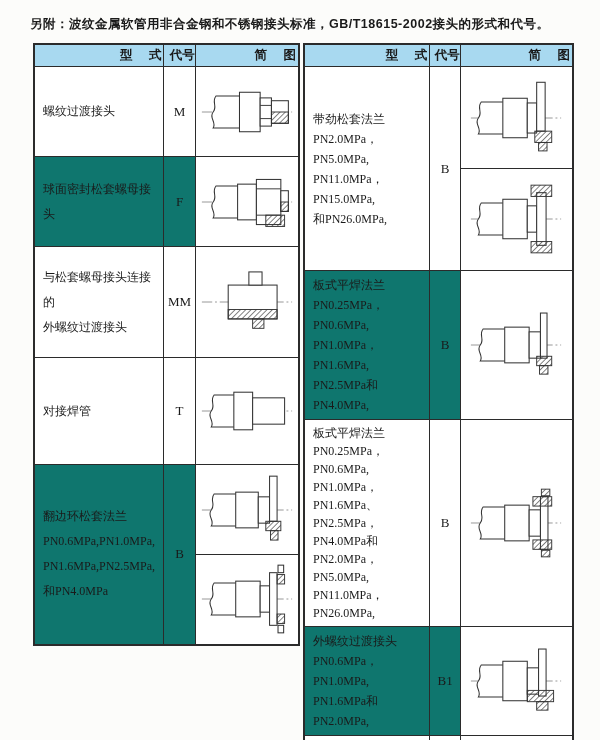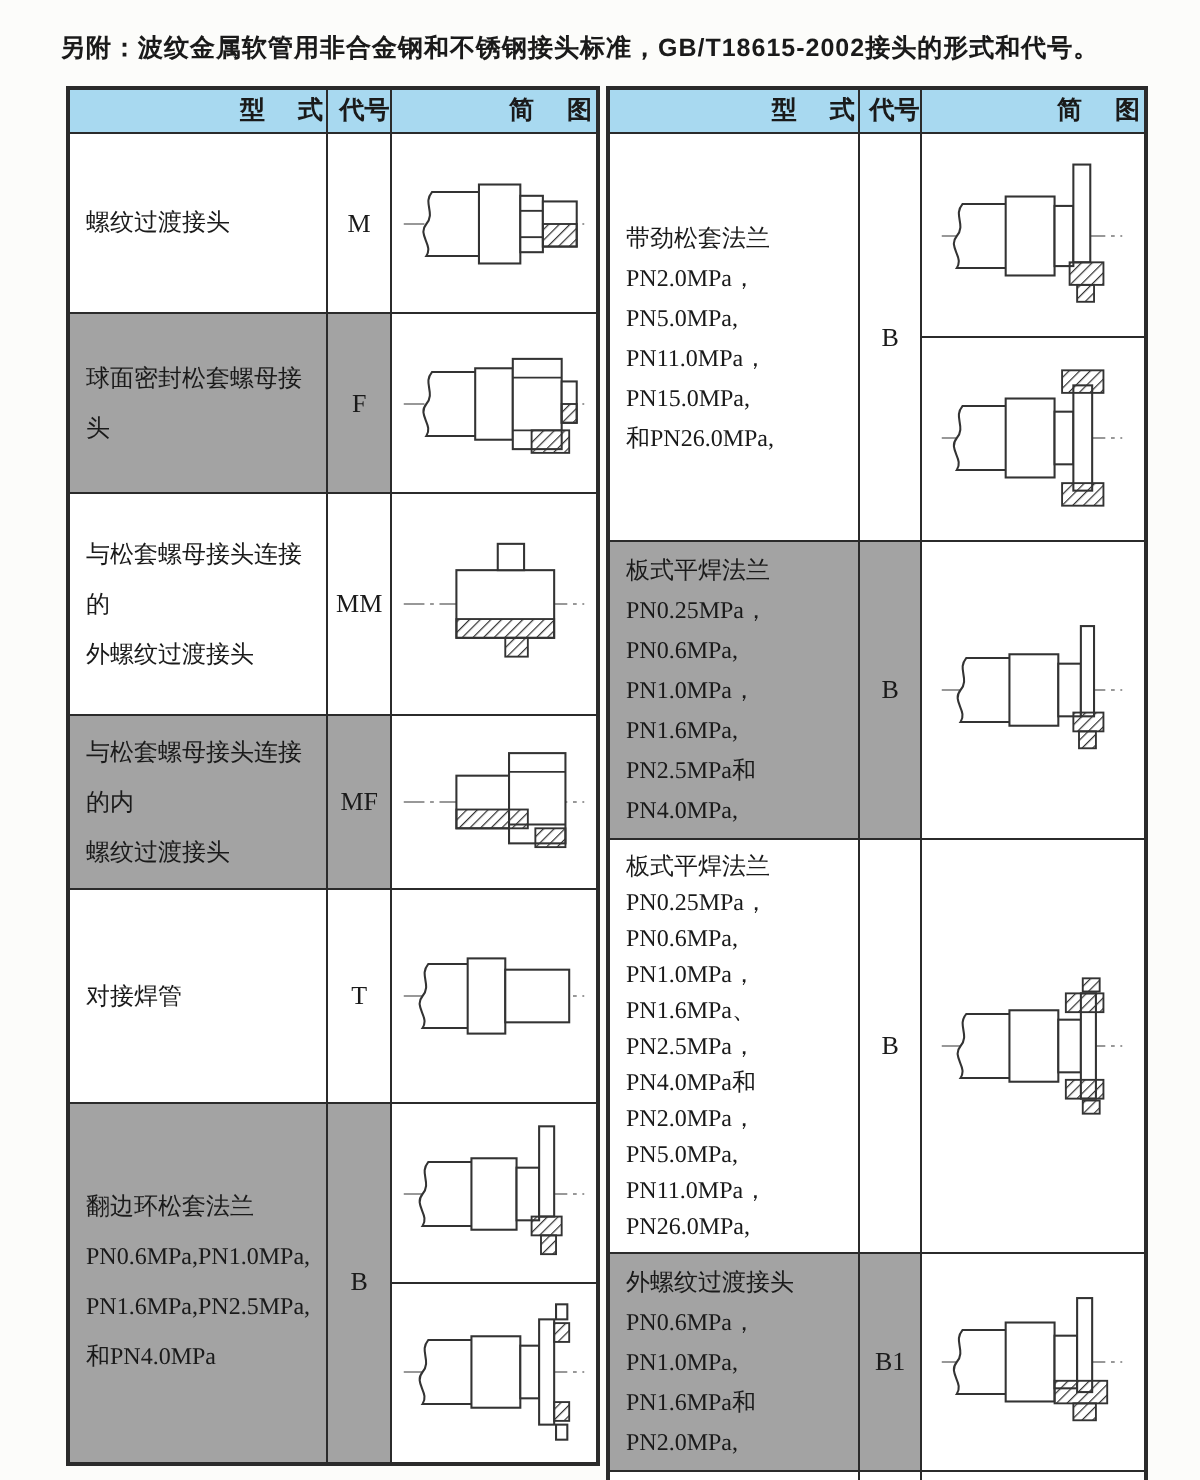--- a/index.html
+++ b/index.html
@@ -25,21 +25,21 @@
     padding:4px 6px 4px 8px;font-size:12px;text-align:left;
     font-family:"Liberation Serif",serif;
     white-space:pre-line;
   }
   .ltab td.type{line-height:25px;}
   .rtab td.type{line-height:20px;font-family:Liberation Serif, serif;}
   td.code{
     text-align:center;font-size:13px;font-family:"Liberation Serif",serif;
   }
   td.diag{padding:0;background:#fff;}
-  .hl{background:#a3a3a3;}
+  .hl{background:#0f766e;}
   .dcell{display:flex;align-items:center;justify-content:center;}
   .stack{display:flex;flex-direction:column;}
   .stack .sub{flex:1;display:flex;align-items:center;justify-content:center;}
   .stack .sub + .sub{border-top:1px solid #2b2b2b;}
   .hiddensvg{position:absolute;width:0;height:0;overflow:hidden;}
 </style>
 </head>
 <body>
 
 <svg class="hiddensvg" aria-hidden="true">
@@ -112,38 +112,20 @@
               <svg viewBox="0 0 100 80" width="94" height="76">
                 <line x1="2" y1="40" x2="98" y2="40" stroke="#777" stroke-width="0.8" stroke-dasharray="11 3 2 3"></line>
                 <rect x="30" y="22" width="52" height="36" fill="#fff" stroke="#333" stroke-width="1.1"></rect>
                 <rect x="52" y="8" width="14" height="14" fill="#fff" stroke="#333" stroke-width="1.1"></rect>
                 <rect x="30" y="48" width="52" height="10" fill="url(#hx)" stroke="#333" stroke-width="1"></rect>
                 <rect x="56" y="58" width="12" height="10" fill="url(#hx)" stroke="#333" stroke-width="1"></rect>
               </svg>
             </div>
           </td>
     </tr>
-    <tr style="height:87px">
-      <td class="type hl">与松套螺母接头连接的内
-螺纹过渡接头</td>
-      <td class="code hl">MF</td>
-      <td class="diag">
-            <div class="dcell">
-              <svg viewBox="0 0 100 80" width="94" height="76">
-                <line x1="2" y1="40" x2="98" y2="40" stroke="#777" stroke-width="0.8" stroke-dasharray="11 3 2 3"></line>
-                <rect x="30" y="26" width="28" height="28" fill="#fff" stroke="#333" stroke-width="1.1"></rect>
-                <rect x="58" y="14" width="30" height="48" fill="#fff" stroke="#333" stroke-width="1.1"></rect>
-                <line x1="58" y1="24" x2="88" y2="24" stroke="#333" stroke-width="1"></line>
-                <line x1="58" y1="52" x2="88" y2="52" stroke="#333" stroke-width="1"></line>
-                <rect x="30" y="44" width="38" height="10" fill="url(#hx)" stroke="#333" stroke-width="1"></rect>
-                <rect x="72" y="54" width="16" height="10" fill="url(#hx)" stroke="#333" stroke-width="1"></rect>
-              </svg>
-            </div>
-          </td>
-    </tr>
     <tr style="height:107px">
       <td class="type">对接焊管</td>
       <td class="code">T</td>
       <td class="diag">
             <div class="dcell">
               <svg viewBox="0 0 100 80" width="94" height="76">
                 <line x1="2" y1="40" x2="98" y2="40" stroke="#777" stroke-width="0.8" stroke-dasharray="11 3 2 3"></line>
                 <path d="M36 23 H15 C 10 29 17 34 12 40 C 7 46 16 51 12 57 H36" fill="#fff" stroke="#333" stroke-width="1.1"></path>
                 <rect x="36" y="20" width="20" height="40" fill="#fff" stroke="#333" stroke-width="1.1"></rect>
                 <rect x="56" y="26" width="34" height="28" fill="#fff" stroke="#333" stroke-width="1.1"></rect>

